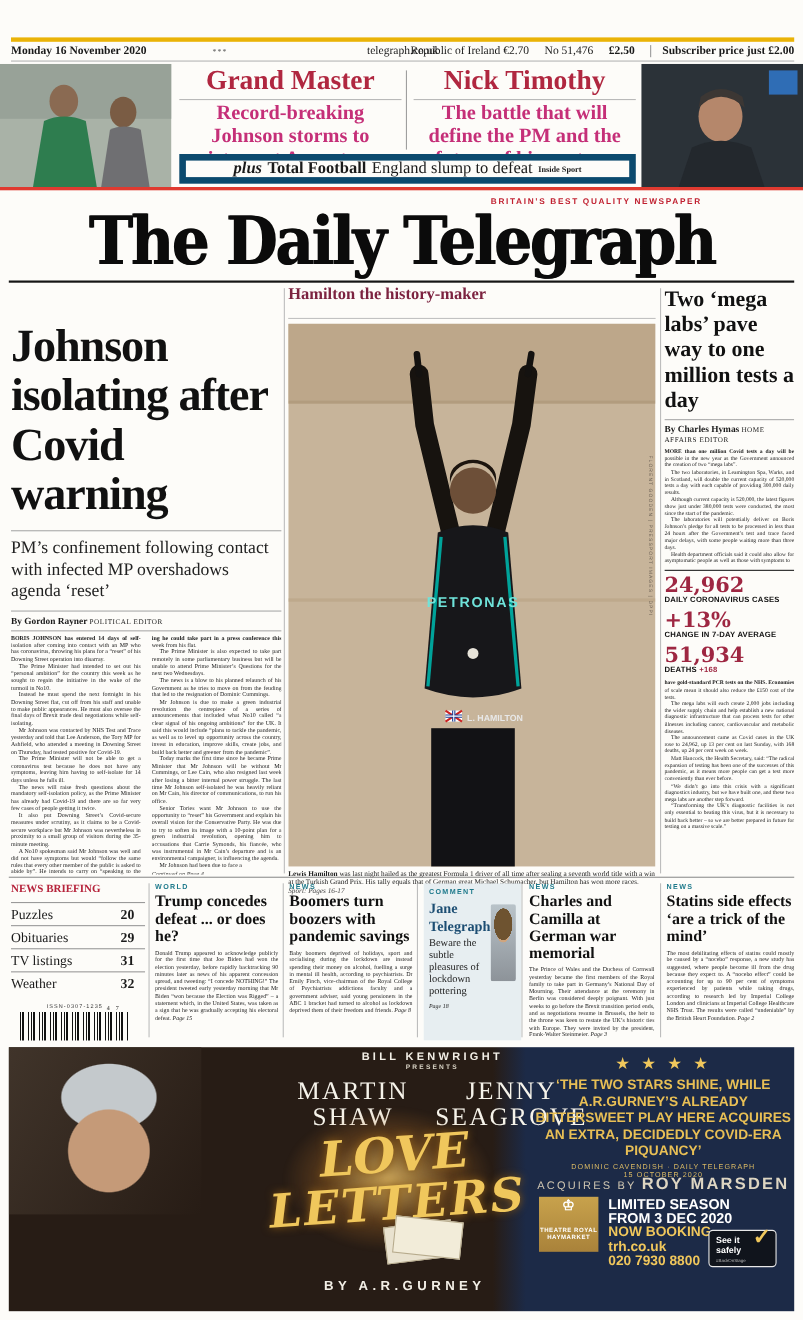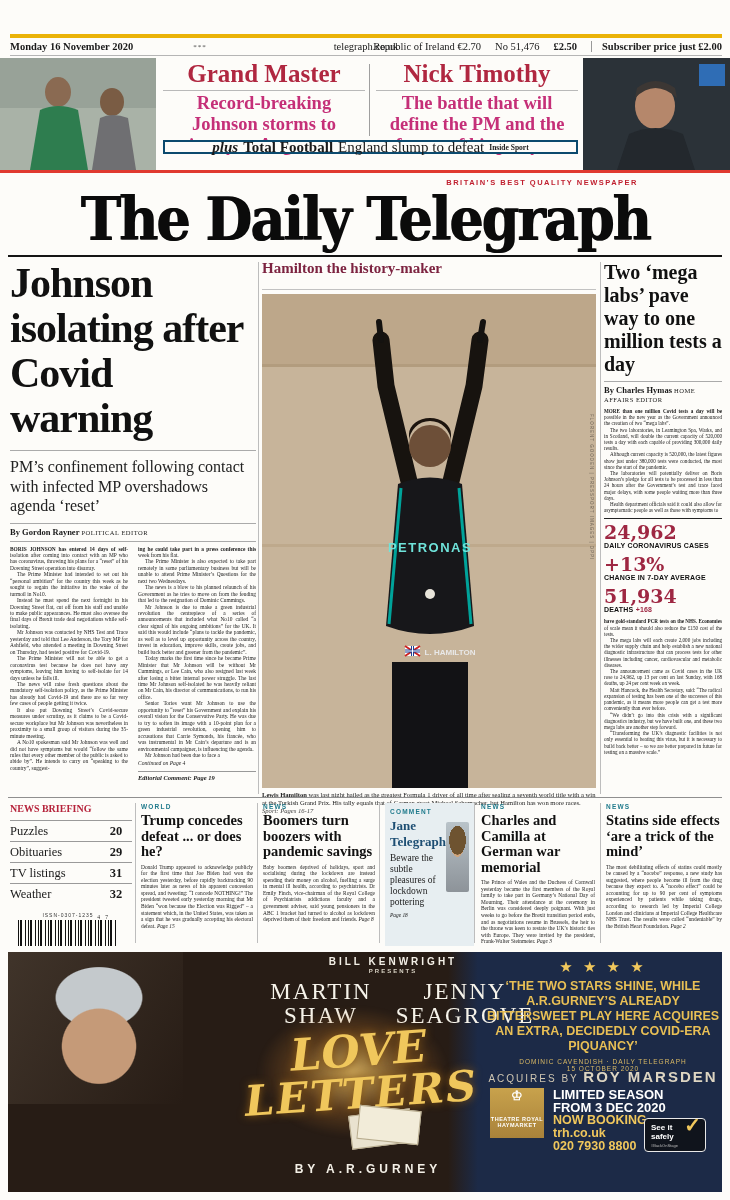--- a/index.html
+++ b/index.html
@@ -20,36 +20,36 @@
   .tphoto { position:absolute; top:0; height:112px; overflow:hidden; }
   .tphoto.l { left:0; width:156px; }
   .tphoto.r { left:583px; width:147px; }
   .tease { position:absolute; top:2px; text-align:center; }
   .tease.g { left:163px; width:202px; }
   .tease.n { left:376px; width:202px; }
   .tease h2 { font-size:25px; color:#b02740; font-weight:bold; border-bottom:1px solid #b9b9b9; padding-bottom:2px; margin-bottom:2px;}
   .tease .sub { font-size:18.5px; line-height:21px; font-weight:bold; color:#c52f78; }
   .tease .tag { font-size:8px; color:#222; font-weight:bold; }
   .tdivider { position:absolute; left:369px; top:6px; height:72px; width:1px; background:#9f9f9f; }
-  .plusbox { position:absolute; left:163px; top:82px; width:415px; height:14px; border:2px solid #0c4a6e; display:flex; align-items:center; justify-content:center; gap:5px; font-size:15px; background:#fdfcf9;}
+  .plusbox { position:absolute; left:163px; top:82px; width:415px; height:27px; border:6px solid #0c4a6e; display:flex; align-items:center; justify-content:center; gap:5px; font-size:15px; background:#fdfcf9;}
   .plusbox .pl { font-style:italic; font-weight:bold; }
   .plusbox .pb { font-weight:bold; }
   .plusbox .pt { font-size:7.5px; font-weight:bold; }
   .redrule { position:absolute; top:170px; left:0; width:730px; height:3px; background:#e03a30; }
 
   
   .masthead { position:absolute; top:175px; left:0; width:730px; height:78px; text-align:center; }
   .masthead .tagline { position:absolute; top:3px; right:92px; color:#c01f2f; font-family:"Liberation Sans",sans-serif; font-size:7.5px; font-weight:bold; letter-spacing:1.5px; }
   .masthead .title { font-family:"DejaVu Serif",serif; font-weight:bold; font-size:54px; letter-spacing:-2px; transform:scaleY(1.12); transform-origin:top; color:#0b0b0b; text-shadow:1px 0 0 #0b0b0b; white-space:nowrap; margin-top:8px; }
   .blackrule { position:absolute; top:255px; left:8px; width:714px; height:2px; background:#151515; }
 
   
   .vline { position:absolute; width:1px; background:#bdbdbd; }
   .lead { position:absolute; top:261px; left:10px; width:246px; height:534px; overflow:hidden; }
-  .lead h1 { font-size:42px; line-height:45px; font-weight:bold; letter-spacing:-1px; color:#111; }
+  .lead h1 { font-size:42px; line-height:45px; font-weight:bold; letter-spacing:-1px; color:#111;margin-top:32px; }
   .standfirst { margin-top:9px; border-top:1px solid #aaa; padding-top:6px; font-size:16px; line-height:19.5px; color:#222; }
   .bylinerow { margin-top:7px; border-top:1px solid #aaa; padding:3px 0 4px; font-size:8px; }
   .bylinerow b { font-size:8.5px; }
   .bylinerow .role { font-size:6.5px; letter-spacing:0.5px; }
   .cols { display:flex; gap:10px; border-top:1px solid #aaa; padding-top:4px; height:300px; overflow:hidden; }
   .col { width:118px; font-size:5.4px; line-height:6.45px; text-align:justify; overflow:hidden; }
   .col p + p { text-indent:7px; }
   .col p:first-child::first-line { font-weight:bold; }
   .contd { font-style:italic; font-size:5.6px; margin-top:2px; }
   .edcomment { border-top:1px solid #999; margin-top:4px; padding-top:3px; font-style:italic; font-weight:bold; font-size:6.5px; }

